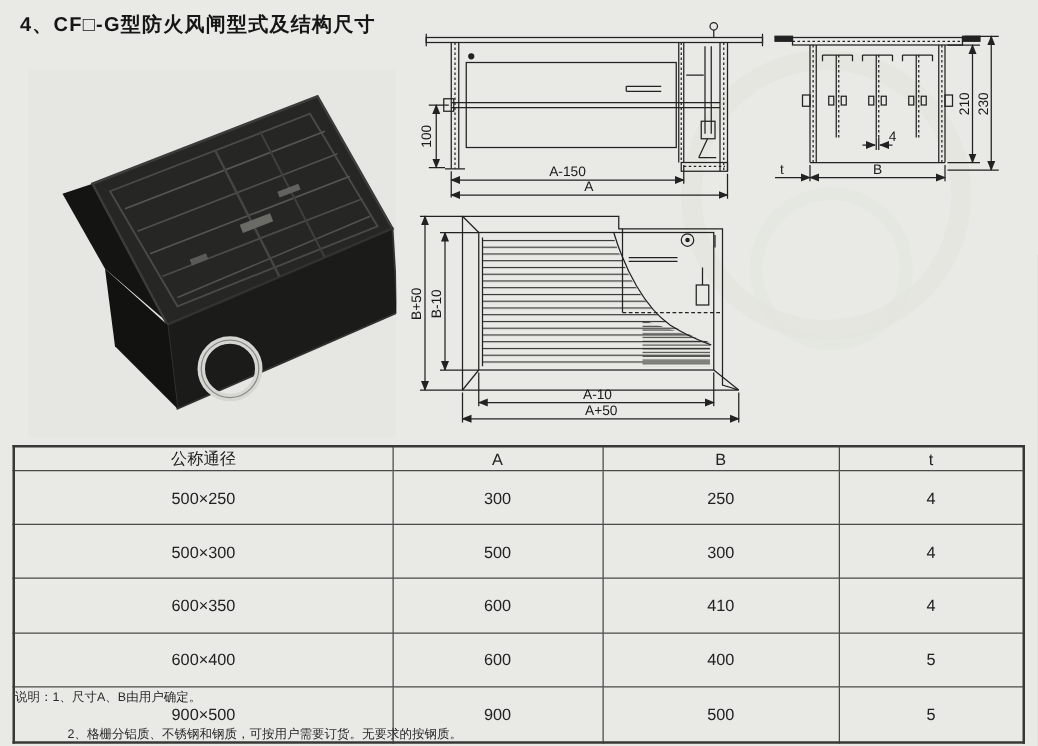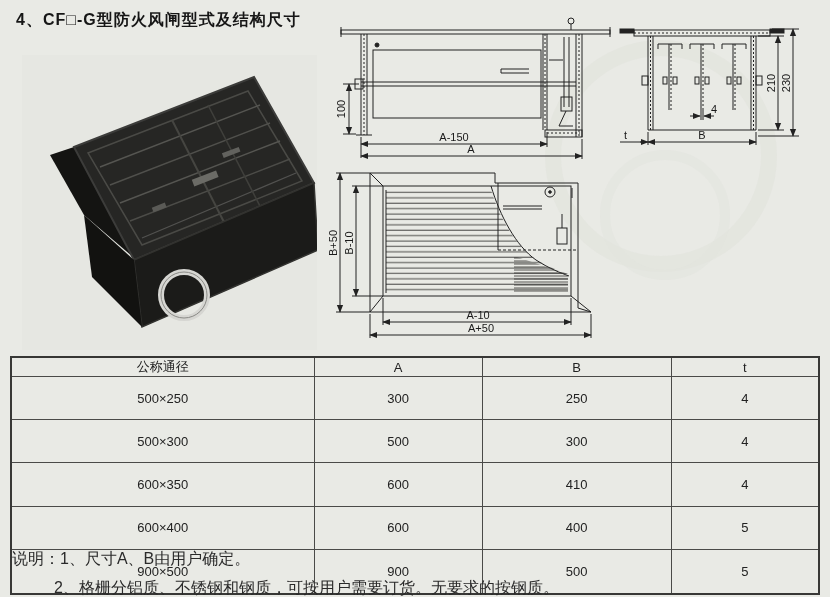--- a/index.html
+++ b/index.html
@@ -43,21 +43,21 @@
     border:1px solid #4a4a48;text-align:center;vertical-align:middle;
     font-weight:400;padding:0;
   }
   .dim-table{border:2px solid #383836;}
   .dim-table col.c1{width:37.5%}
   .dim-table col.c2{width:20.8%}
   .dim-table col.c3{width:23.4%}
   .dim-table col.c4{width:18.3%}
   .notes{
     position:absolute;left:12px;top:549px;
-    font-size:16px;line-height:19px;color:#2a2a2a;
+    font-size:10px;line-height:19px;color:#2a2a2a;
   }
   .notes .row{white-space:nowrap;}
   .notes .indent{padding-left:42px;margin-top:10px;}
 </style>
 </head>
 <body>
 
 <div class="page">
 
   <div class="watermark"></div>

